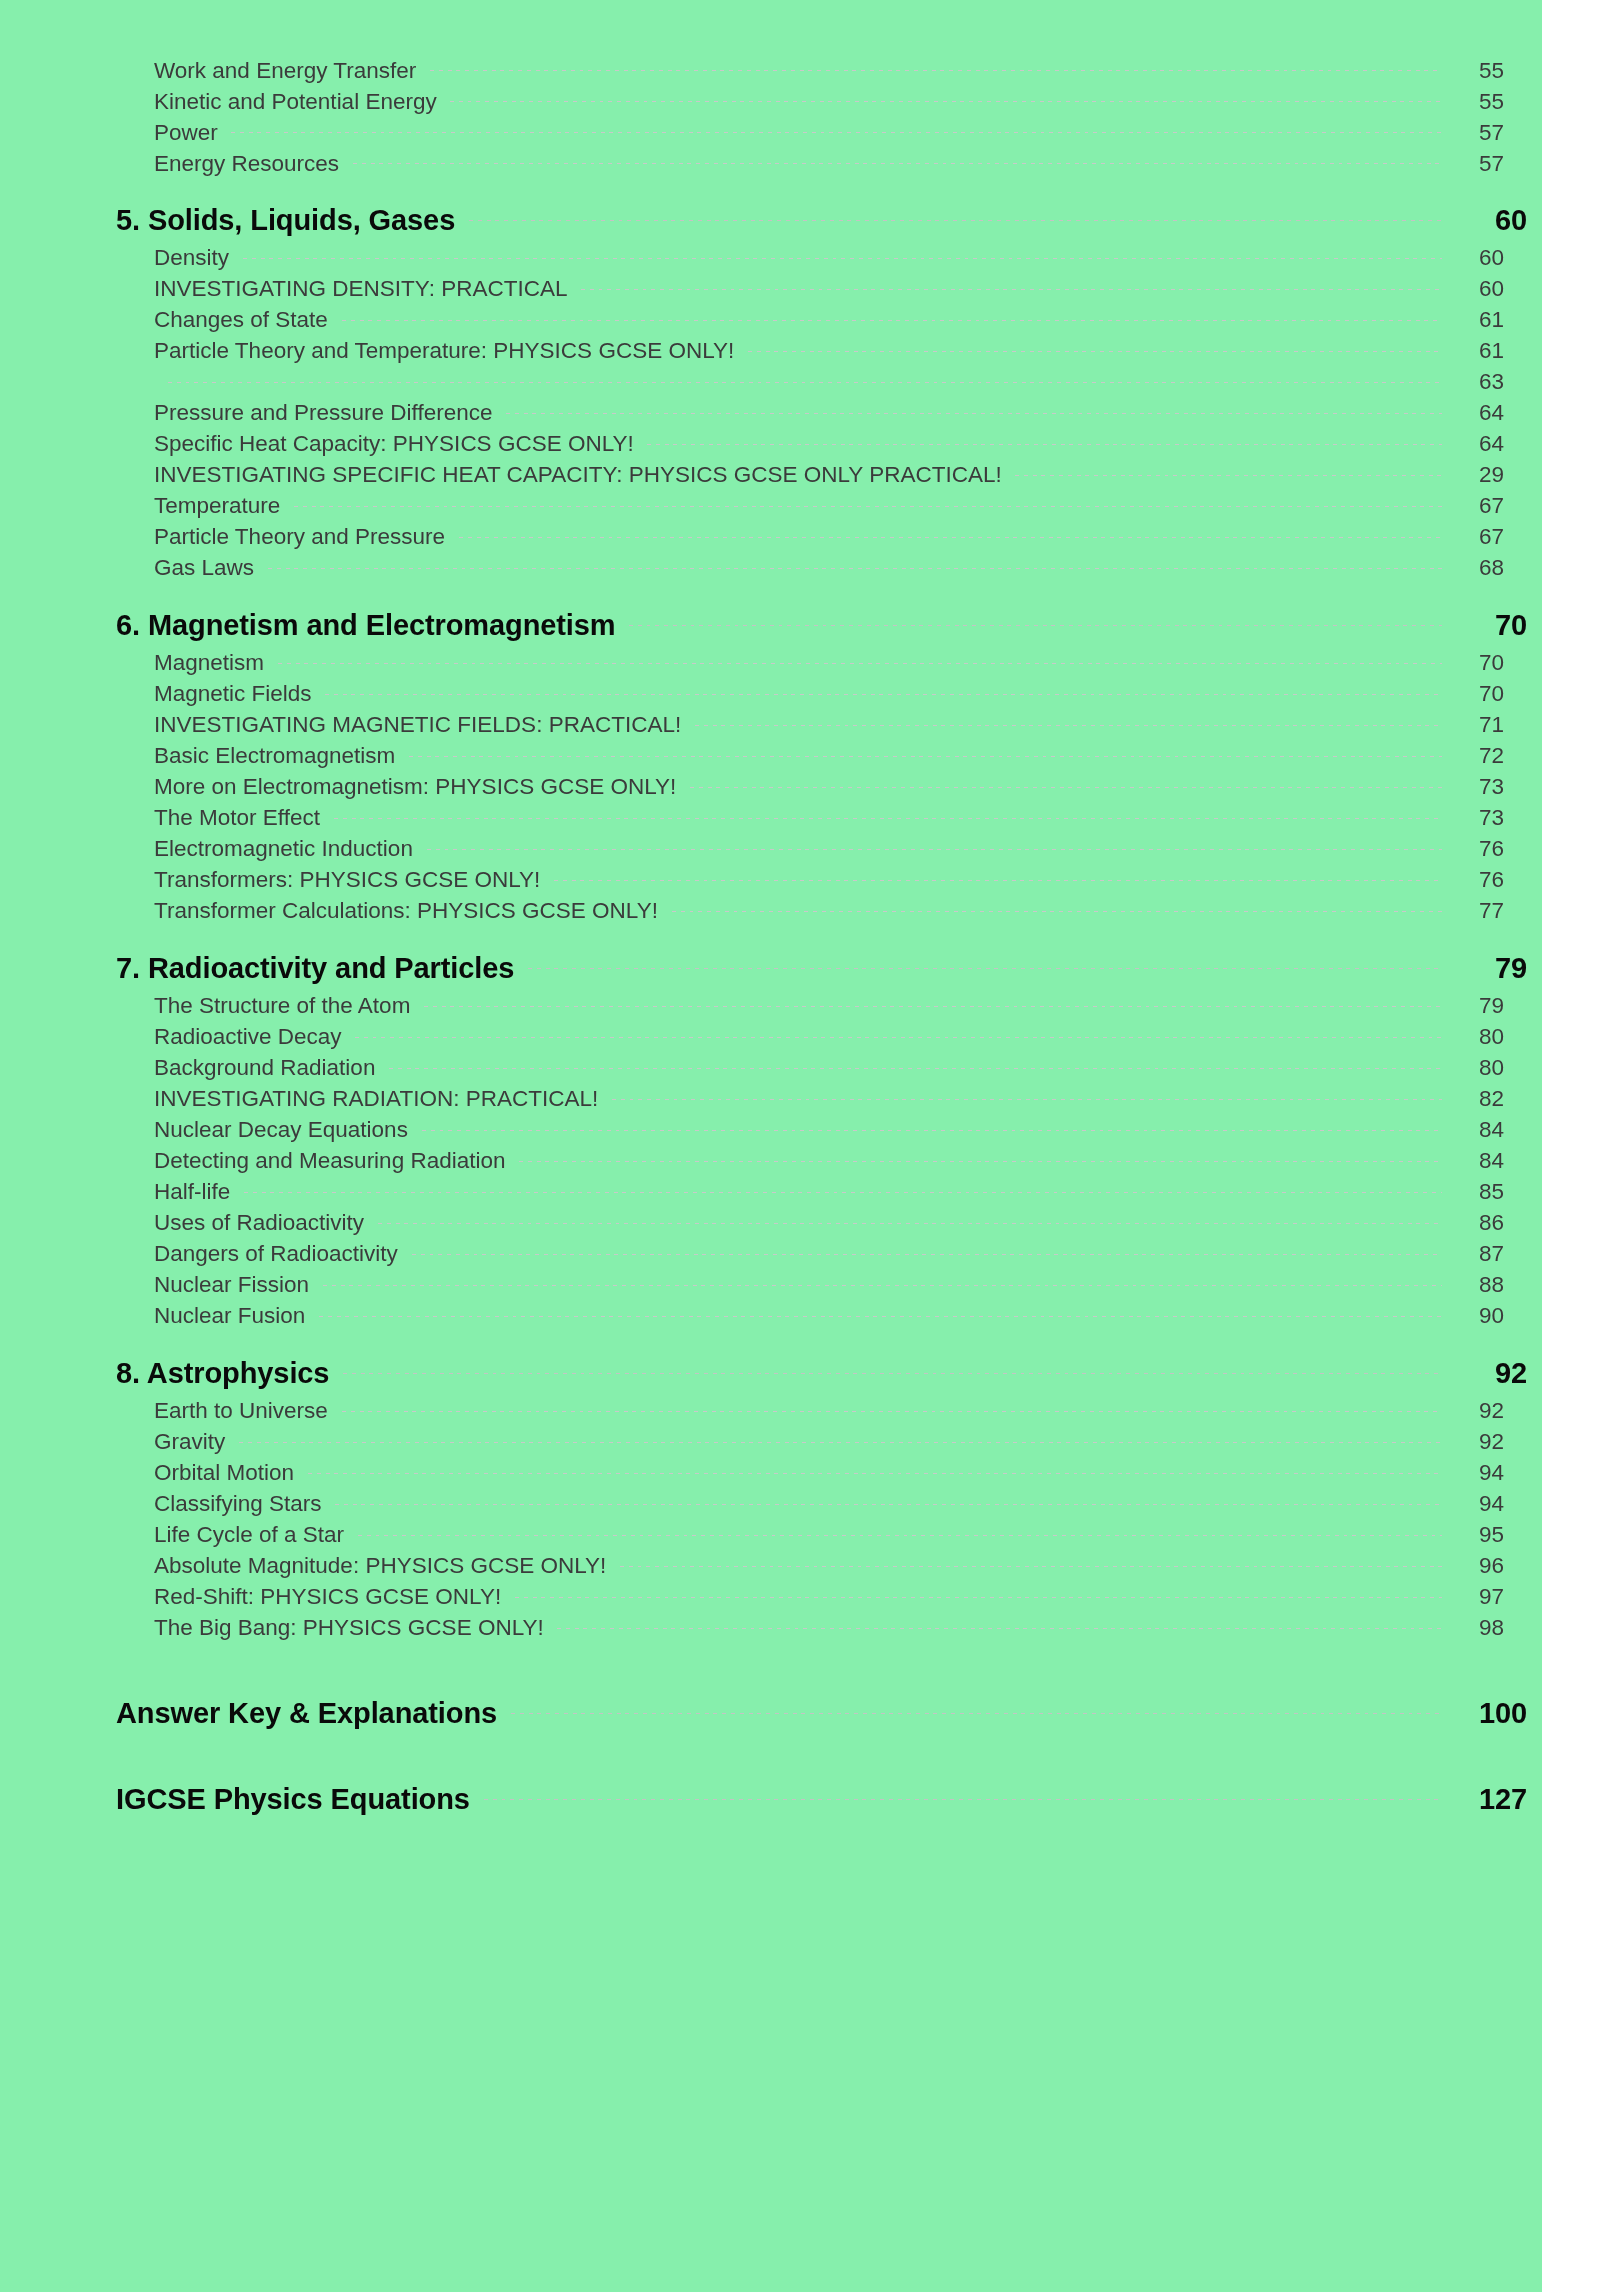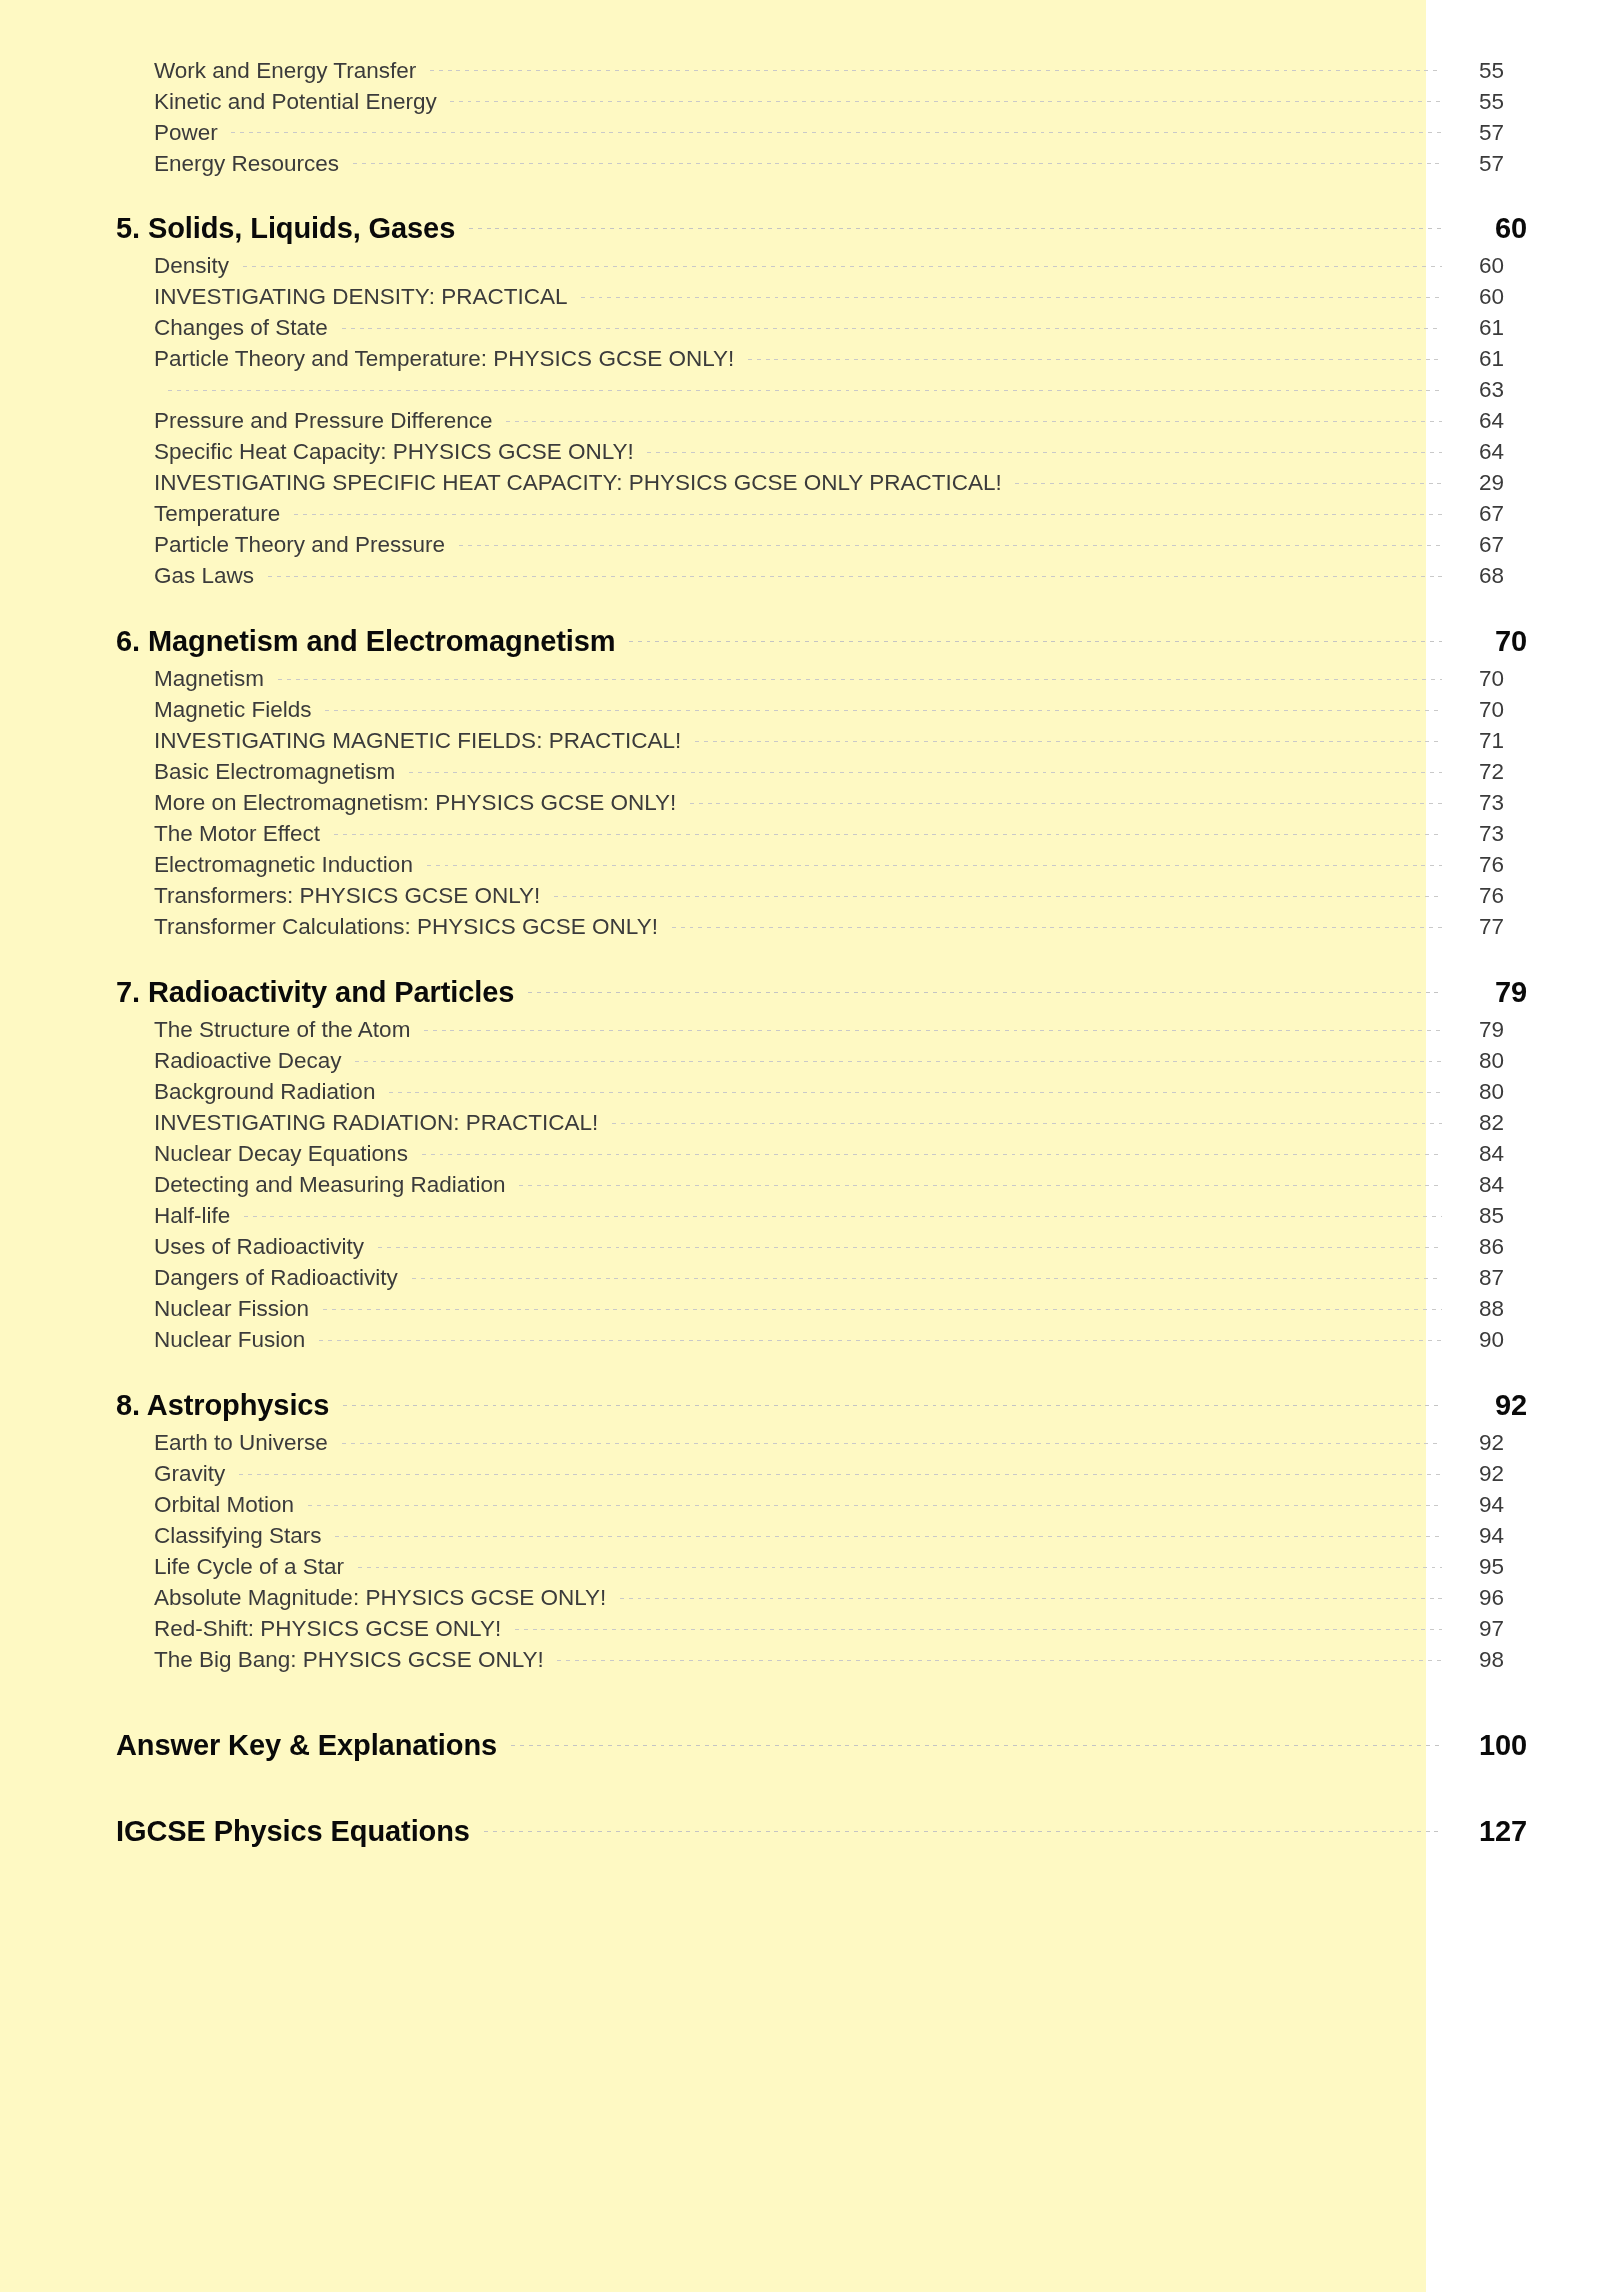--- a/index.html
+++ b/index.html
@@ -10,23 +10,23 @@
   body {
     width: 1620px;
     height: 2293px;
     font-family: "Liberation Sans", "DejaVu Sans", sans-serif;
     -webkit-font-smoothing: antialiased;
     overflow: hidden;
   }
 
   .page {
     position: relative;
-    width: 1426px;
+    width: 1542px;
     height: 2293px;
-    background: #fef9c3;
+    background: #86efac;
     box-sizing: border-box;
     padding: 0;
   }
 
   .toc {
     position: absolute;
     left: 116px;
     top: 55px;
     width: 1411px;
   }
@@ -69,21 +69,21 @@
   .pageno {
     flex: 0 0 auto;
     width: 71px;
     text-align: right;
     white-space: nowrap;
   }
 
   
   .row.chapter {
     margin-left: 0;
-    margin-top: 33px;
+    margin-top: 25px;
     margin-bottom: 5.9px;
   }
   .row.chapter .label,
   .row.chapter .pageno {
     font-size: 29px;
     font-weight: 700;
     color: #0a0a0a;
     letter-spacing: -0.1px;
   }
   .row.chapter .leader::before {

